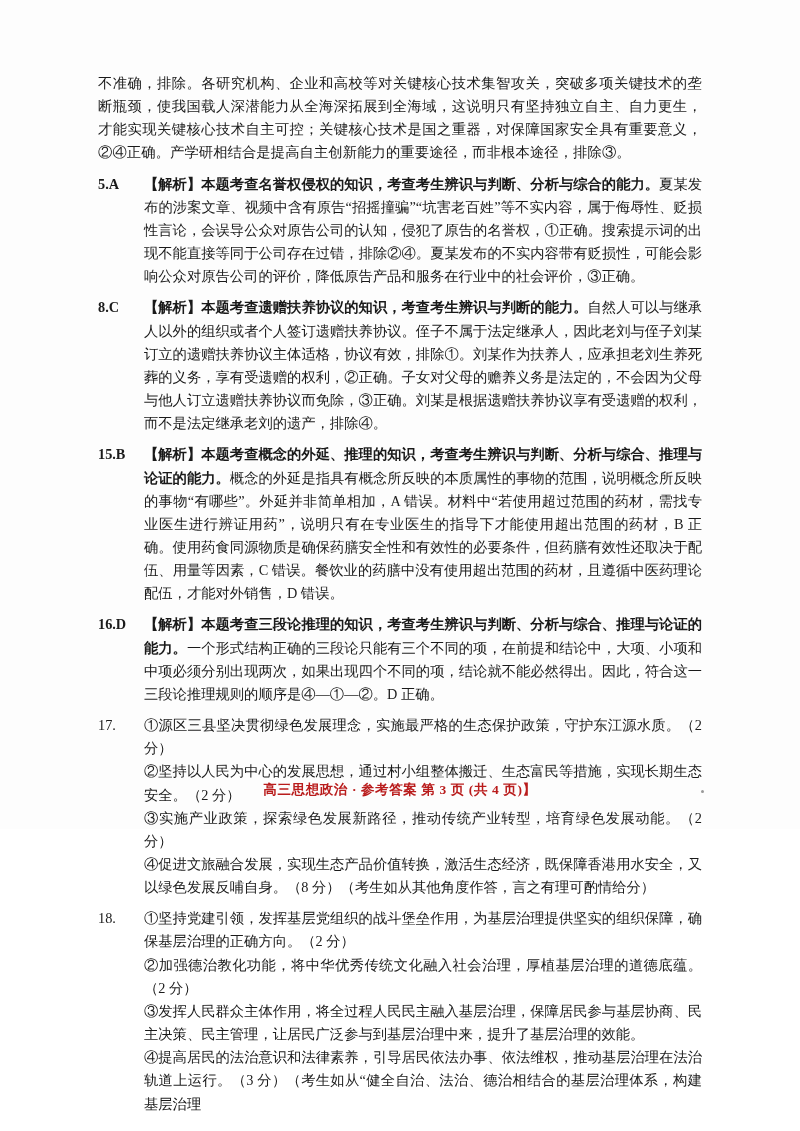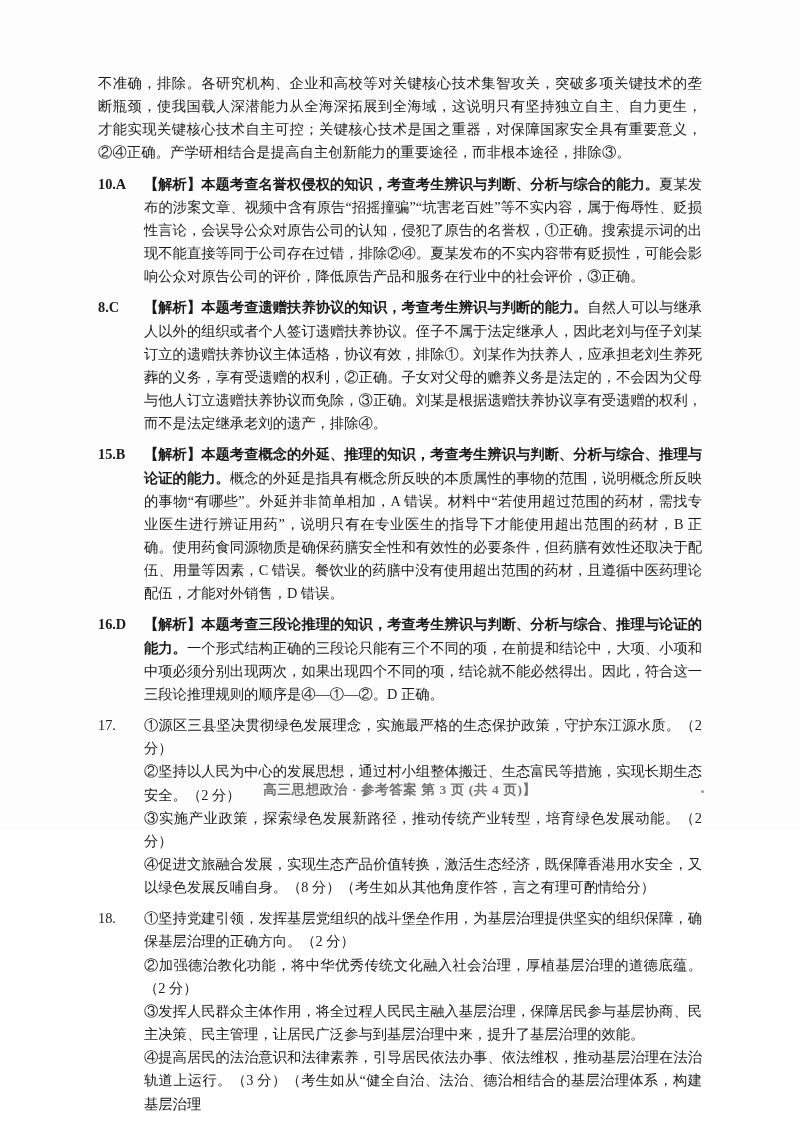--- a/index.html
+++ b/index.html
@@ -68,21 +68,21 @@
   }
   .footer {
     position: absolute;
     left: 0;
     bottom: 30px;
     width: 800px;
     text-align: center;
     font-size: 13.5px;
     font-weight: bold;
     letter-spacing: 0.6px;
-    color: #737373;
+    color: #b91c1c;
   }
   .footer .inner {
     display: inline-block;
   }
   .page-edge-dot {
     position: absolute;
     right: 96px;
     bottom: 36px;
     width: 3px;
     height: 3px;
@@ -92,21 +92,21 @@
 </style>
 </head>
 <body>
 
 <div class="page">
   <div class="content">
 
     <p class="para cont">不准确，排除。各研究机构、企业和高校等对关键核心技术集智攻关，突破多项关键技术的垄断瓶颈，使我国载人深潜能力从全海深拓展到全海域，这说明只有坚持独立自主、自力更生，才能实现关键核心技术自主可控；关键核心技术是国之重器，对保障国家安全具有重要意义，②④正确。产学研相结合是提高自主创新能力的重要途径，而非根本途径，排除③。</p>
 
     <div class="qblock">
-      <div class="qnum bold">10.A</div>
+      <div class="qnum bold">5.A</div>
       <div class="qbody"><span class="bold">【解析】</span><span class="bold">本题考查名誉权侵权的知识，考查考生辨识与判断、分析与综合的能力。</span><span>夏某发布的涉案文章、视频中含有原告“招摇撞骗”“坑害老百姓”等不实内容，属于侮辱性、贬损性言论，会误导公众对原告公司的认知，侵犯了原告的名誉权，①正确。搜索提示词的出现不能直接等同于公司存在过错，排除②④。夏某发布的不实内容带有贬损性，可能会影响公众对原告公司的评价，降低原告产品和服务在行业中的社会评价，③正确。</span></div>
     </div>
 
     <div class="qblock">
       <div class="qnum bold">8.C</div>
       <div class="qbody"><span class="bold">【解析】</span><span class="bold">本题考查遗赠扶养协议的知识，考查考生辨识与判断的能力。</span><span>自然人可以与继承人以外的组织或者个人签订遗赠扶养协议。侄子不属于法定继承人，因此老刘与侄子刘某订立的遗赠扶养协议主体适格，协议有效，排除①。刘某作为扶养人，应承担老刘生养死葬的义务，享有受遗赠的权利，②正确。子女对父母的赡养义务是法定的，不会因为父母与他人订立遗赠扶养协议而免除，③正确。刘某是根据遗赠扶养协议享有受遗赠的权利，而不是法定继承老刘的遗产，排除④。</span></div>
     </div>
 
     <div class="qblock">
       <div class="qnum bold">15.B</div>

